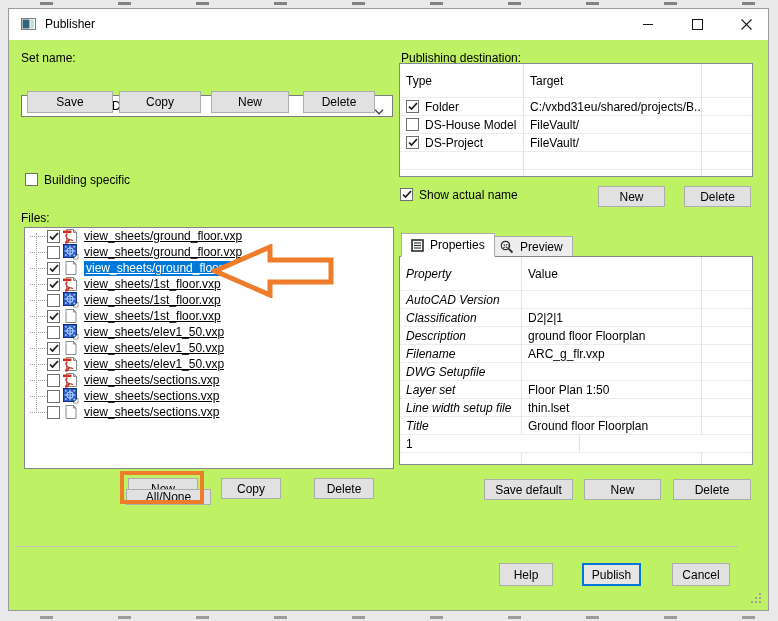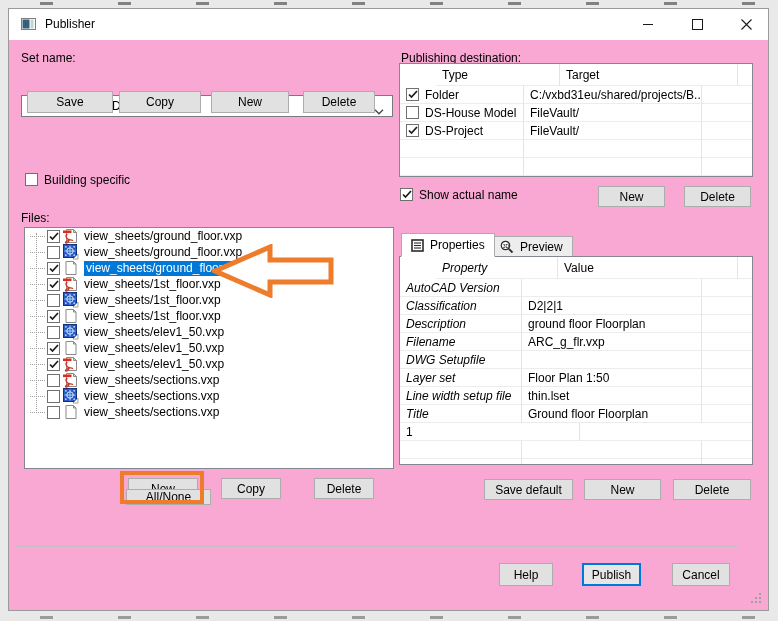--- a/index.html
+++ b/index.html
@@ -4,21 +4,21 @@
 <style>
   html,body{margin:0;padding:0}
   body{
     width:778px;height:621px;position:relative;overflow:hidden;
     background:#e9e9e9;
     font-family:"Liberation Sans",sans-serif;font-size:12px;color:#000;
   }
   .bg-dashes{position:absolute;left:40px;right:20px;height:3px;opacity:.6;
     background:repeating-linear-gradient(90deg,#3c3c3c 0 13px,transparent 13px 78px);}
   .dlg{position:absolute;left:8px;top:8px;width:761px;height:603px;
-    background:#f9a8d4;border:1px solid #9a9a9a;box-sizing:border-box;}
+    background:#bef264;border:1px solid #9a9a9a;box-sizing:border-box;}
   .titlebar{position:absolute;left:0;top:0;right:0;height:31px;background:#fff;}
   .app-icon{position:absolute;left:12px;top:7px;width:16px;height:16px;}
   .title-text{position:absolute;left:36px;top:8px;white-space:nowrap;}
   .wbtn{position:absolute;top:0;width:44px;height:30px;display:flex;align-items:center;justify-content:center;}
   .wbtn .minbar{width:10px;height:1px;background:#1a1a1a;}
   .wbtn .maxbox{width:9px;height:9px;border:1px solid #1a1a1a;}
   .lbl{position:absolute;white-space:nowrap;}
   .combo{position:absolute;left:12px;top:54px;width:372px;height:22px;background:#fff;
     border:1px solid #7a7a7a;box-sizing:border-box;display:flex;align-items:center;padding-left:6px;margin-top:32px;}
   .combo .chev{position:absolute;right:8px;top:8px;}
@@ -28,27 +28,27 @@
   .cb{display:inline-flex;width:13px;height:13px;background:#fff;border:1px solid #707070;
     box-sizing:border-box;align-items:center;justify-content:center;flex:none;}
   .cb-abs{position:absolute;}
   .flist{position:absolute;left:15px;top:218px;width:370px;height:242px;background:#fff;
     border:1px solid #828790;box-sizing:border-box;overflow:hidden;}
   .treev{position:absolute;left:11px;top:5px;height:180px;width:0;border-left:1px dotted #9d9d9d;}
   .file-row{display:flex;align-items:center;height:16px;padding-left:5px;position:relative;}
   .file-row:first-child{margin-top:2px;}
   .tree{width:15px;height:0;border-top:1px dotted #9d9d9d;margin-right:2px;flex:none;}
   .ficon{width:16px;height:16px;margin:0 5px 0 3px;display:inline-flex;flex:none;}
-  .fname{white-space:nowrap;line-height:15px;}
+  .fname{white-space:nowrap;line-height:15px;text-decoration:underline;}
   .fname.sel{background:#0078d7;color:#fff;padding:0 2px;}
   .tbl{position:absolute;background:#fff;border:1px solid #828790;box-sizing:border-box;overflow:hidden;}
   .dest-tbl{left:390px;top:54px;width:354px;height:114px;}
   .prop-tbl{left:390px;top:247px;width:354px;height:209px;}
   .trow{display:flex;height:18px;line-height:18px;}
-  .trow.head{height:22px;line-height:22px;padding-left:36px;}
+  .trow.head{height:34px;line-height:22px;}
   .trow .cell{box-sizing:border-box;border-right:1px solid #e4e4e4;border-bottom:1px solid #ececec;
     padding-left:6px;white-space:nowrap;overflow:hidden;display:flex;align-items:center;gap:6px;}
   .trow .cell:last-child{border-right:none;flex:1;}
   .dest-c1{width:124px;}.dest-c2{width:178px;}
   .prop-c1{width:122px;font-style:italic;}.prop-c2{width:180px;}
   .tab{position:absolute;display:flex;align-items:center;gap:6px;padding:0 9px;
     border:1px solid #acacac;box-sizing:border-box;white-space:nowrap;}
   .tab.active{left:392px;top:224px;height:24px;background:#fff;border-bottom:1px solid #fff;z-index:3;}
   .tab.inactive{left:481px;top:227px;height:21px;background:#ededed;}
   .sep{position:absolute;left:7px;top:537px;width:722px;height:1px;background:#c0c0c0;}

